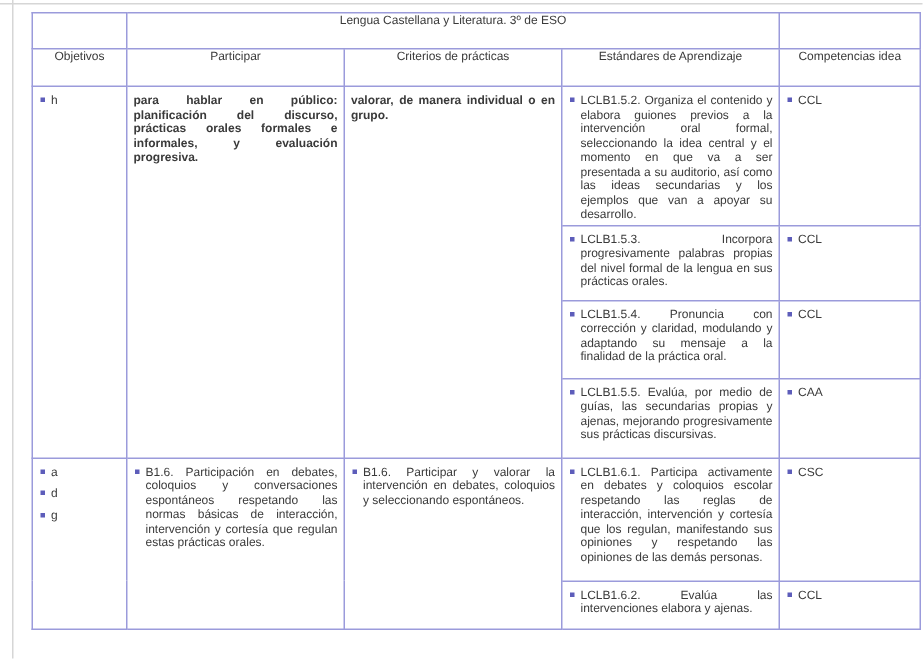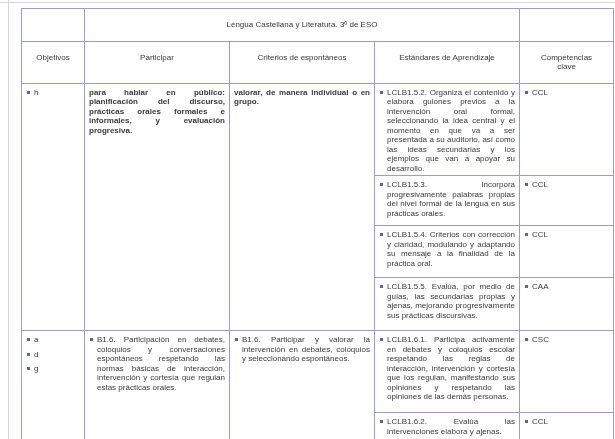--- a/index.html
+++ b/index.html
@@ -35,21 +35,21 @@
     line-height:9.5px;
   }
   col.c-obj{width:63px;}
   col.c-cont{width:145px;}
   col.c-crit{width:145px;}
   col.c-est{width:145px;}
   col.c-comp{width:94px;}
   .curriculum th,.curriculum td{
     border:1px solid var(--border);
     vertical-align:top;
-    padding:11px;
+    padding:0;
     font-weight:normal;
   }
   tr.title-row{height:24px;}
   tr.header-row{height:25px;}
   .title-cell,.head-cell{
     text-align:center;
     vertical-align:middle;
     padding:2px 2px;
   }
   td.body-cell{
@@ -94,23 +94,23 @@
   </colgroup>
   <thead>
     <tr class="title-row">
       <td></td>
       <td class="title-cell" colspan="3">Lengua Castellana y Literatura. 3º de ESO</td>
       <td></td>
     </tr>
     <tr class="header-row">
       <th class="head-cell">Objetivos</th>
       <th class="head-cell">Participar</th>
-      <th class="head-cell">Criterios de espontáneos</th>
+      <th class="head-cell">Criterios de prácticas</th>
       <th class="head-cell">Estándares de Aprendizaje</th>
-      <th class="head-cell">Competencias clave</th>
+      <th class="head-cell">Competencias idea</th>
     </tr>
   </thead>
   <tbody id="table-body">
   <tr style="height: 91px;">
         <td class="body-cell" rowspan="4">
           <div class="item obj-item">
             <span class="bullet"></span>
             <div class="item-text">h</div>
           </div>
         </td>
@@ -144,21 +144,21 @@
           <div class="item">
             <span class="bullet"></span>
             <div class="item-text">CCL</div>
           </div>
         </td>
       </tr>
       <tr style="height: 52px;">
         <td class="body-cell">
           <div class="item">
             <span class="bullet"></span>
-            <div class="item-text">LCLB1.5.4. Criterios con corrección y claridad, modulando y adaptando su mensaje a la finalidad de la práctica oral.</div>
+            <div class="item-text">LCLB1.5.4. Pronuncia con corrección y claridad, modulando y adaptando su mensaje a la finalidad de la práctica oral.</div>
           </div>
         </td>
         <td class="body-cell">
           <div class="item">
             <span class="bullet"></span>
             <div class="item-text">CCL</div>
           </div>
         </td>
       </tr>
       <tr style="height: 53px;">

